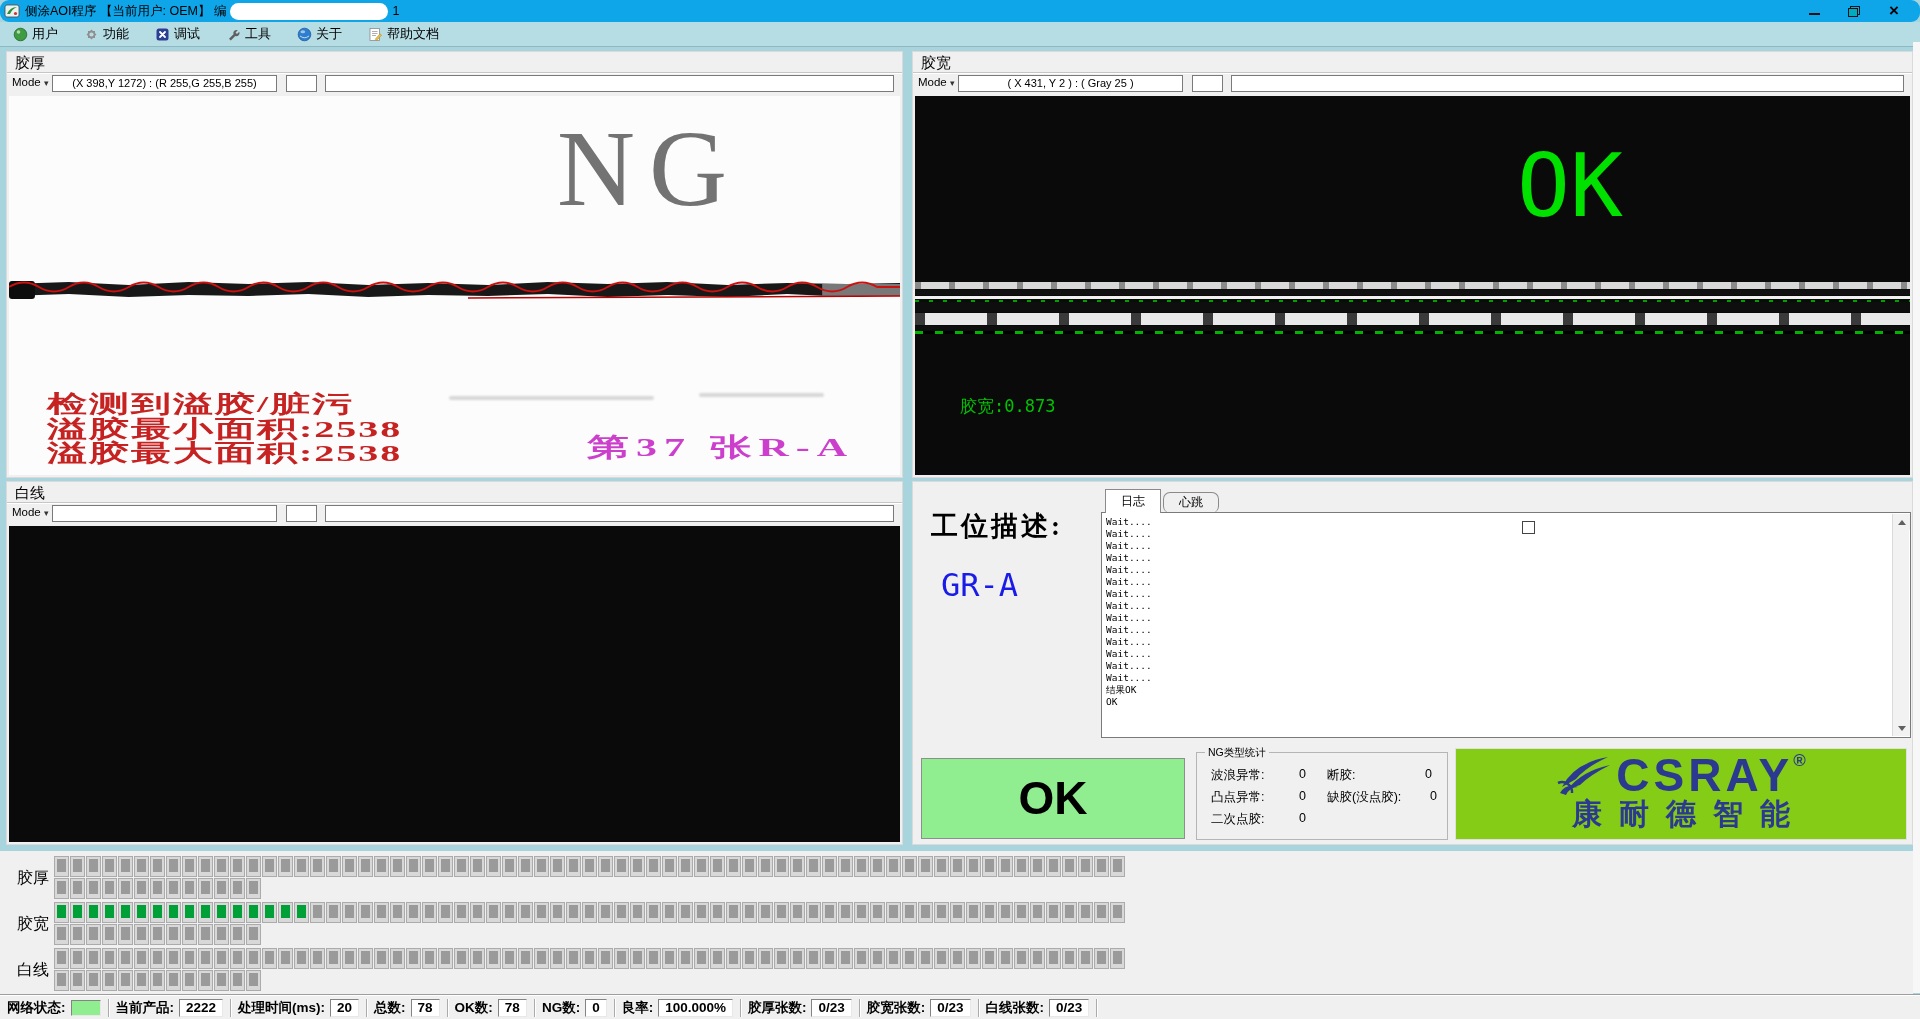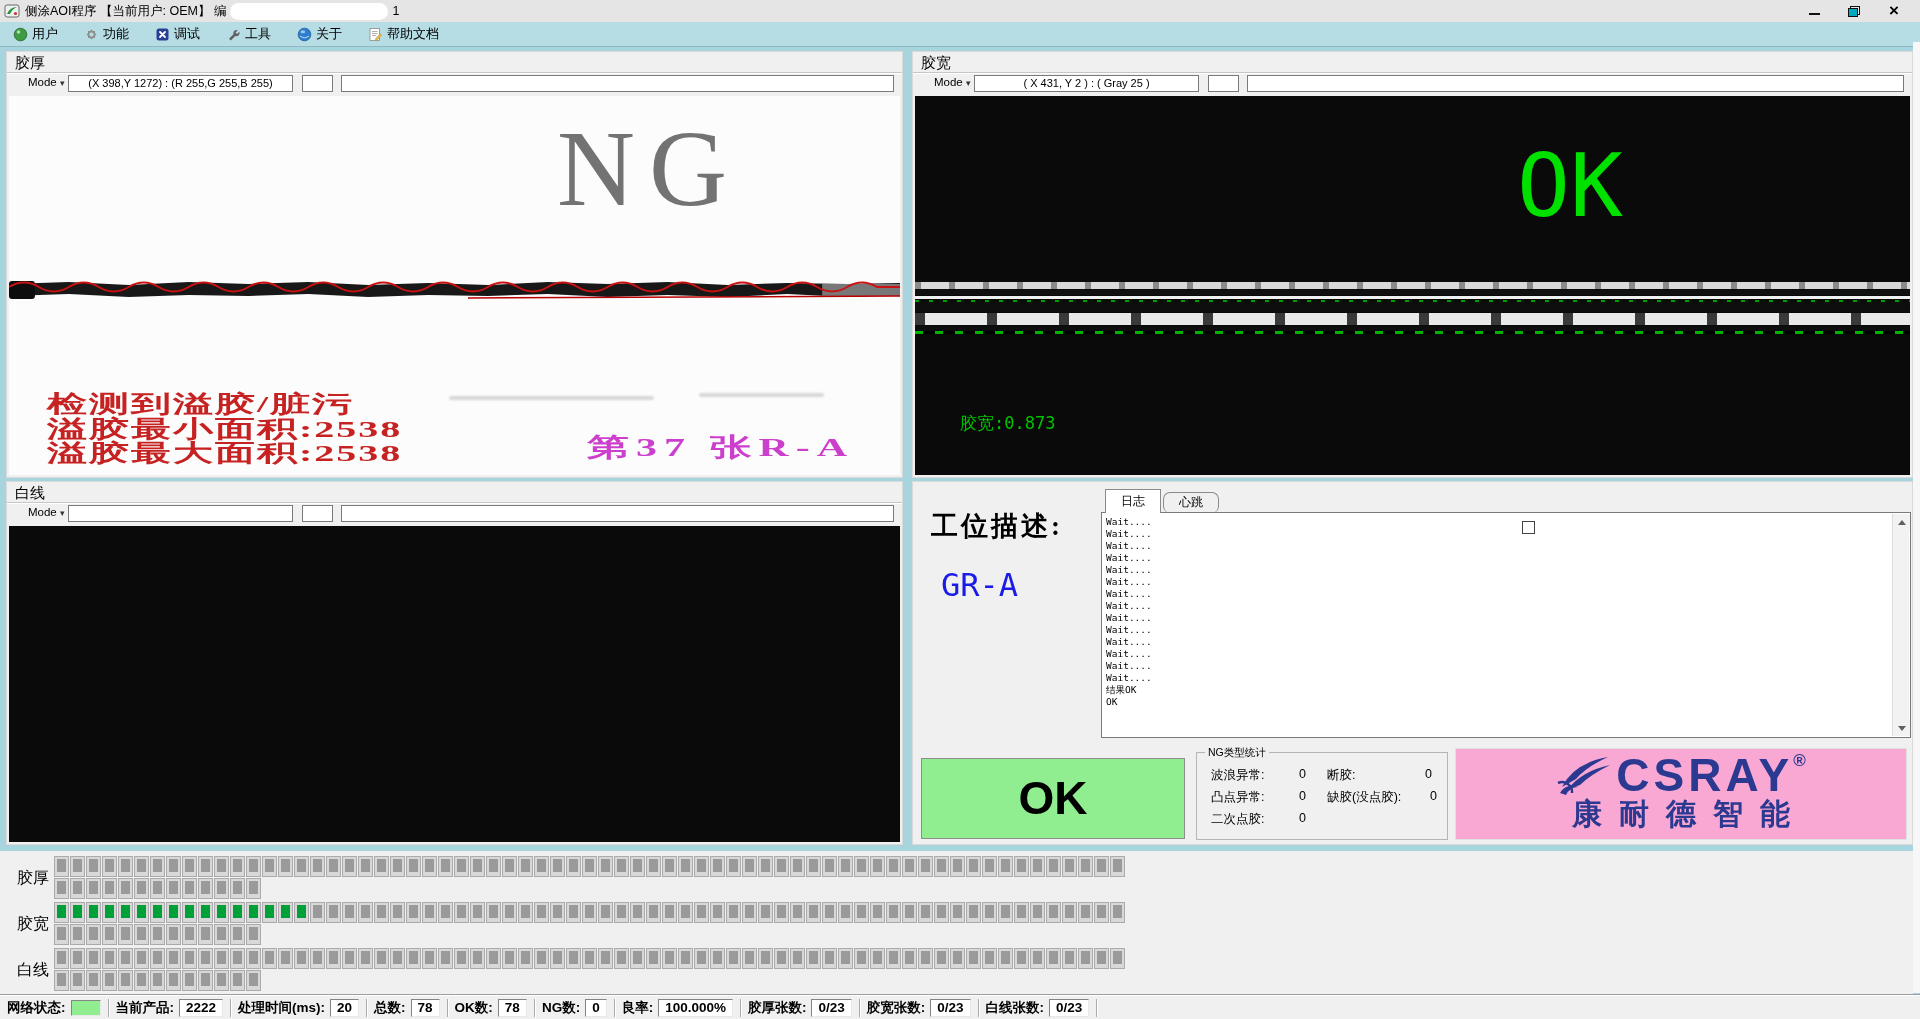--- a/index.html
+++ b/index.html
@@ -1,41 +1,41 @@
 <!DOCTYPE html>
 <html><head>
 <meta charset="utf-8">
 <style>
   * { margin:0; padding:0; box-sizing:border-box; }
   html,body { width:1920px; height:1019px; overflow:hidden; }
   body { position:relative; background:#A8D4DE; font-family:"Liberation Sans","DejaVu Sans",sans-serif; color:#000; }
 
   
-  .titlebar { position:absolute; left:0; top:0; width:1920px; height:22px; background:#e5e5e5;
-              display:flex; align-items:center; padding-left:4px; font-size:12.5px; }
+  .titlebar { position:absolute; left:0; top:0; width:1920px; height:22px; background:#0ea5e9;
+              display:flex; align-items:center; padding-left:4px; font-size:12.5px;border-radius:9px; }
   .app-icon { width:16px; height:16px; margin-right:5px; flex:0 0 auto; }
   .title-blob { display:inline-block; width:158px; height:17px; background:#fff; border-radius:9px; margin:0 4px; }
   .win-buttons { position:absolute; right:6px; top:0; height:22px; display:flex; align-items:center; }
   .win-btn { width:40px; height:22px; display:flex; align-items:center; justify-content:center; cursor:default; }
   .glyph-min { width:11px; height:2px; background:#111; margin-top:6px; }
   .glyph-restore { position:relative; width:12px; height:11px; }
   .glyph-restore::before { content:""; position:absolute; right:0; top:0; width:8px; height:7px; border:1.5px solid #111; }
   .glyph-restore::after  { content:""; position:absolute; left:0; bottom:0; width:8px; height:7px; border:1.5px solid #111; background:#00ABBE; }
   .glyph-close { font-size:17px; font-weight:bold; line-height:20px; }
 
   
   .menubar { position:absolute; left:0; top:22px; width:1920px; height:25px; background:#B6DCE4;
              border-bottom:1px solid #8FB8C2; display:flex; align-items:center; font-size:13px; }
   .menu-item { display:flex; align-items:center; gap:4px; padding:0 13px; height:25px; cursor:default; }
   .menu-item svg { width:15px; height:15px; }
 
   
   .quad { position:absolute; background:#F0F0F0; border:1px solid #DADADA; }
   .panel-header { height:21px; padding:2px 8px 0; font-size:15px; border-bottom:1px solid #C6C6C6; box-shadow:0 1px 0 #fff; }
-  .mode-row { position:relative; height:19px; margin-top:2px; font-size:11px;margin-left:16px; }
+  .mode-row { position:relative; height:19px; margin-top:2px; font-size:11px; }
   .mode-select { position:absolute; left:5px; top:1px; font-size:11.5px; cursor:default; }
   .dd-arrow { font-size:9px; color:#333; }
   .mbox { position:absolute; top:0; height:17px; background:#fff; border:1px solid #7A7A7A; font-size:11px;
           line-height:15px; text-align:center; overflow:hidden; white-space:nowrap; }
   .mbox1 { left:45px; width:225px; }
   .mbox2 { left:279px; width:31px; }
   .mbox3 { left:318px; right:8px; }
   .image-area { position:absolute; left:2px; right:2px; top:44px; bottom:2px; overflow:hidden; }
   .img-white { background:#FCFCFC; }
   .img-black { background:#0A0A0A; }
@@ -50,21 +50,21 @@
               font-size:40px; line-height:40px; letter-spacing:2px; color:#C62222; white-space:nowrap;
               transform:scaleY(0.60); transform-origin:0 0; }
   .overlay-magenta { position:absolute; left:578px; top:338px; font-family:"Liberation Serif","DejaVu Serif",serif;
               font-weight:bold; font-size:42px; line-height:42px; letter-spacing:7px; color:#CC3FCC; white-space:nowrap;
               transform:scaleY(0.62); transform-origin:0 0; }
 
   
   .ok-text { position:absolute; left:602px; top:46px; font-family:"DejaVu Sans Mono","Liberation Mono",monospace;
              font-size:88px; line-height:1; color:#00E100; }
   .strip { position:absolute; left:0; width:100%; }
-  .measure-text { position:absolute; left:45px; top:316px; font-family:"DejaVu Sans Mono","Liberation Mono",monospace;
+  .measure-text { position:absolute; left:45px; top:299px; font-family:"DejaVu Sans Mono","Liberation Mono",monospace;
              font-size:17px; color:#00C300; }
 
   
   .station-label { position:absolute; left:18px; top:26px; font-size:27px; font-weight:bold; letter-spacing:3px;font-family:Liberation Serif, serif; }
   .station-value { position:absolute; left:28px; top:84px; font-family:"DejaVu Sans Mono","Liberation Mono",monospace;
                    font-size:32px; color:#1B1BE8; }
   .tab { position:absolute; text-align:center; font-size:12px; border:1px solid #8A8A8A; border-bottom:none; cursor:default; }
   .tab-active   { left:192px; top:7px;  width:56px; height:24px; line-height:22px; background:#fff; z-index:3; }
   .tab-inactive { left:250px; top:10px; width:56px; height:21px; line-height:19px; background:#F0F0F0; z-index:1;border-radius:7px; }
   .log-box { position:absolute; left:188px; top:30px; width:810px; height:226px; background:#fff; border:1px solid #7A7A7A; z-index:2; }
@@ -78,21 +78,21 @@
   .tri-down { width:0; height:0; border-left:4px solid transparent; border-right:4px solid transparent; border-top:5px solid #606060; }
 
   .ok-button { position:absolute; left:8px; top:276px; width:264px; height:81px; background:#90EE90;
                border:1px solid #8E8E8E; font-size:46px; font-weight:bold; text-align:center; line-height:79px; cursor:default; }
 
   .ng-stats { position:absolute; left:283px; top:270px; width:252px; height:88px; border:1px solid #B5B5B5; }
   .ng-stats-legend { position:absolute; left:8px; top:-7px; background:#F0F0F0; padding:0 3px; font-size:10.5px; }
   .stat-label { position:absolute; font-size:12.5px; white-space:nowrap; }
   .stat-value { position:absolute; font-size:12.5px; }
 
-  .logo-box { position:absolute; left:542px; top:266px; width:452px; height:92px; background:#f9a8d4; border:1px solid #E0E0E0; }
+  .logo-box { position:absolute; left:542px; top:266px; width:452px; height:92px; background:#84cc16; border:1px solid #E0E0E0; }
   .logo-row { display:flex; align-items:center; justify-content:center; margin-top:4px; }
   .logo-brand { font-size:46px; font-weight:bold; color:#2B3990; letter-spacing:4px; line-height:44px; }
   .logo-reg { font-size:17px; font-weight:bold; color:#2B3990; align-self:flex-start; margin-top:-2px; }
   .logo-sub { text-align:center; font-size:30px; font-weight:bold; color:#2B3990; letter-spacing:17px; margin-top:-3px; text-indent:17px; }
 
   
   .grid-section { position:absolute; left:0; top:851px; width:1913px; height:144px; background:#F0F0F0; }
   .grid-group { position:absolute; left:10px; display:flex; }
   .grid-label { width:44px; font-size:16px; display:flex; align-items:center; padding-left:7px; }
   .cell-row { height:22px; white-space:nowrap; }

